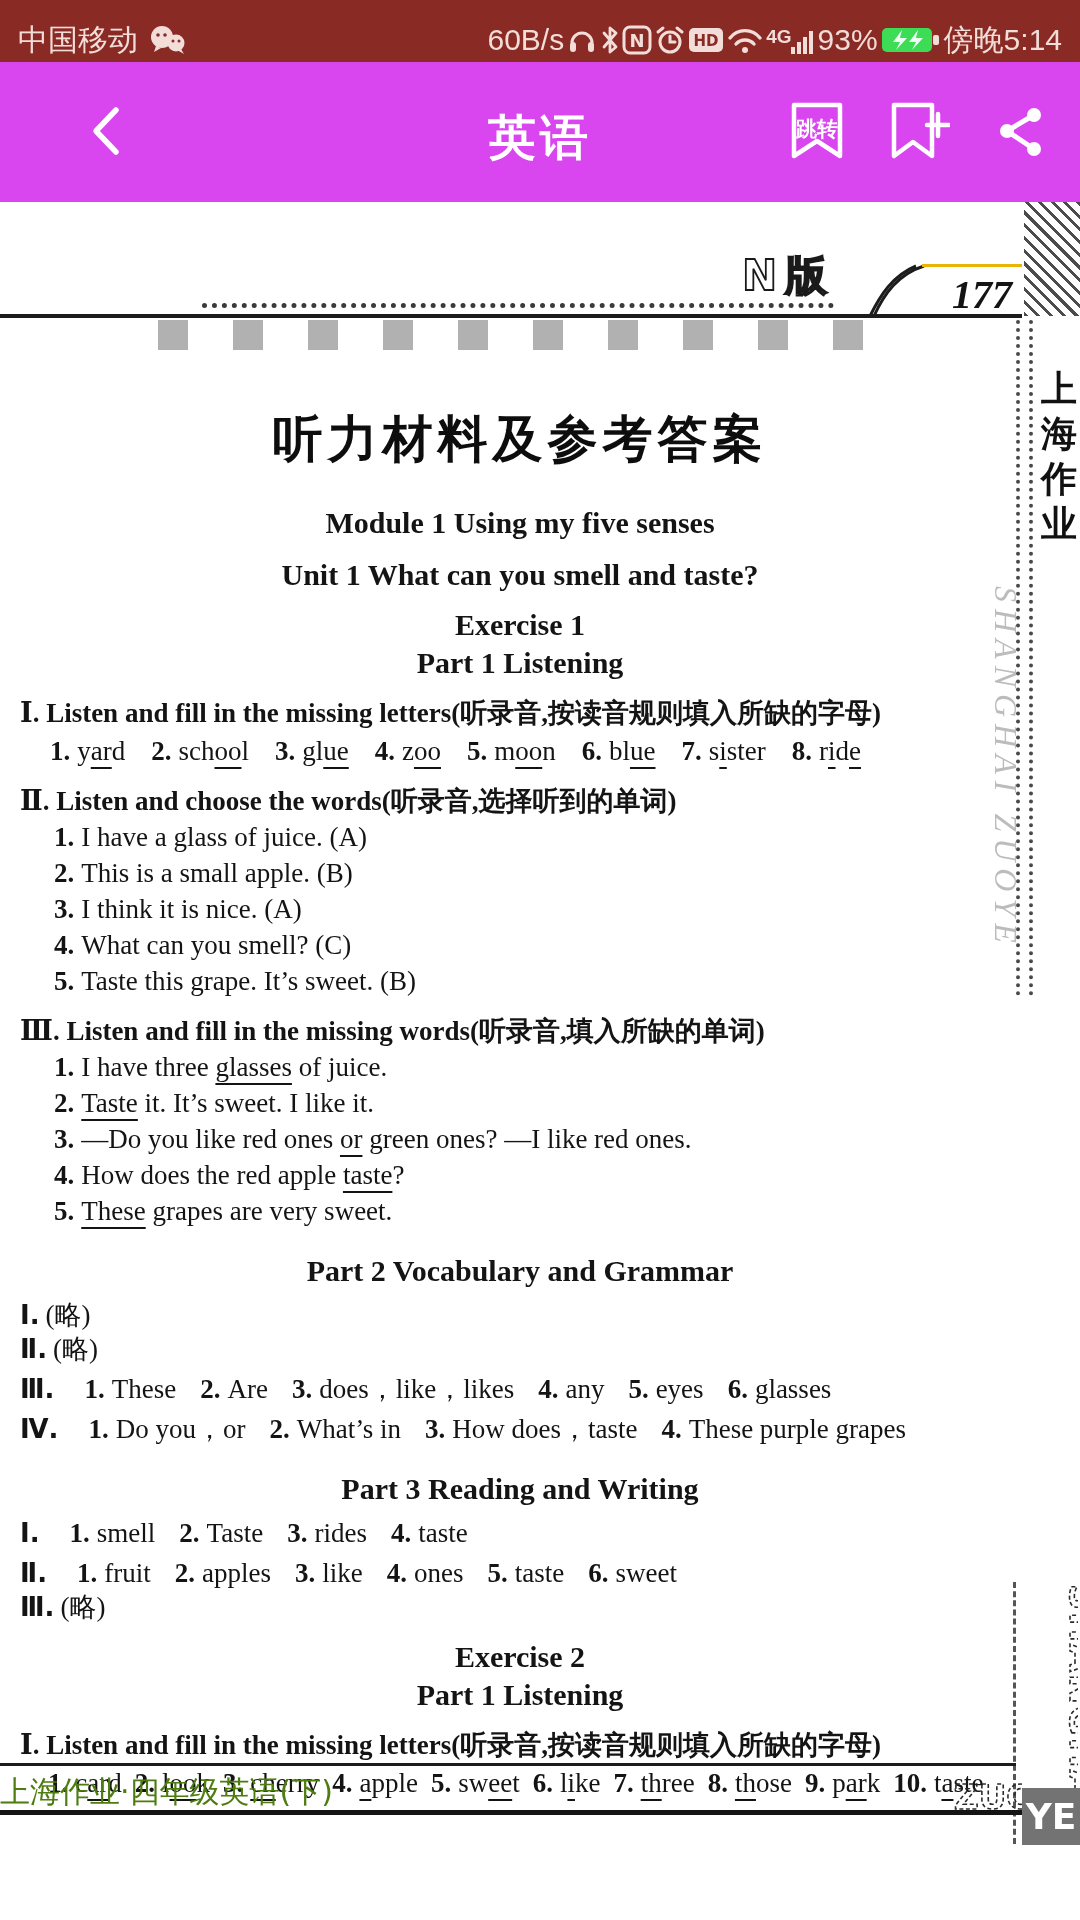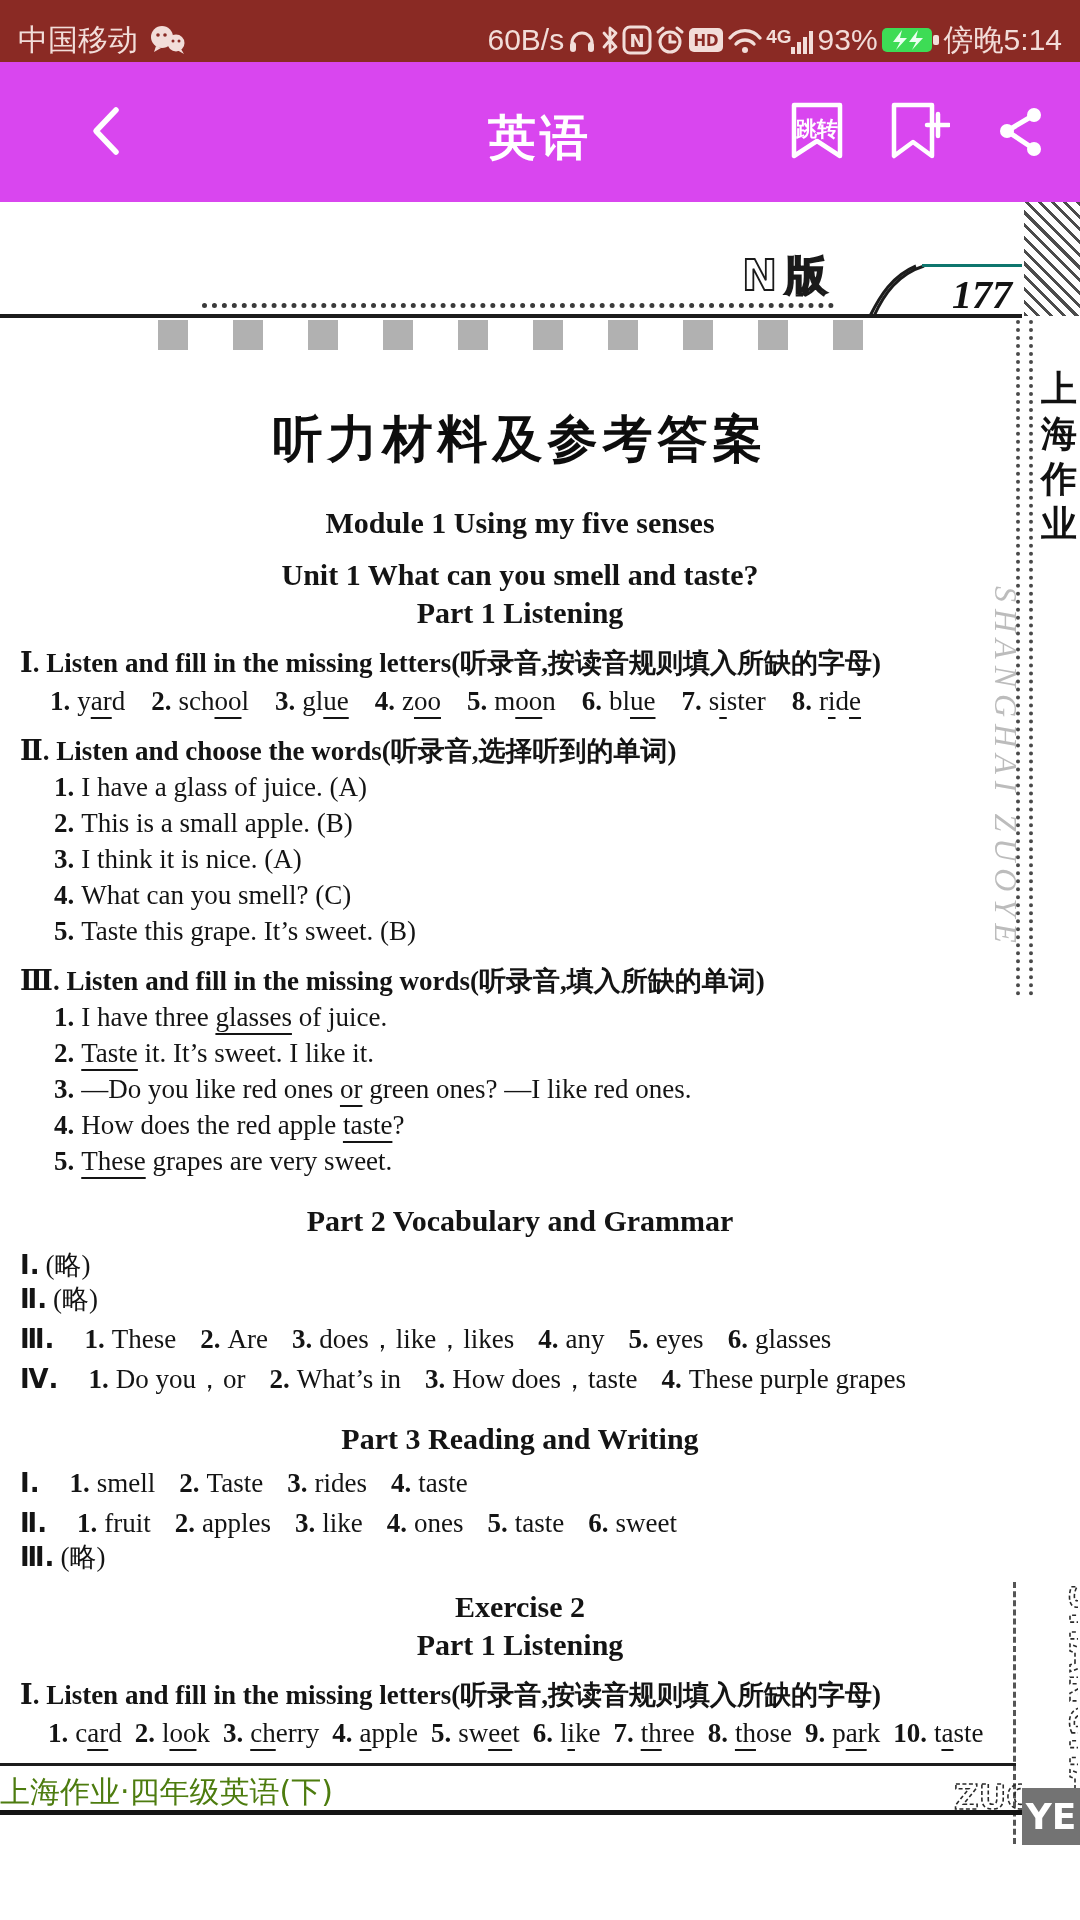--- a/index.html
+++ b/index.html
@@ -24,21 +24,21 @@
   .act-add{left:886px;}
   .act-share{left:994px;top:42px;}
 
   
   .page{position:absolute;top:202px;left:0;width:1080px;height:1718px;background:#fff;overflow:hidden;
     font-family:"Liberation Serif","DejaVu Serif",serif;color:#141414;}
   .hatch{position:absolute;right:0;top:0;width:56px;height:114px;
     background:repeating-linear-gradient(45deg,#4c4c4c 0 3px,transparent 3px 9px);}
   .dotline{position:absolute;left:202px;top:101px;width:632px;border-top:5px dotted #3a3a3a;}
   .rule{position:absolute;left:0;top:112px;width:1022px;height:4px;background:#1c1c1c;}
-  .pagenum-box{position:absolute;left:922px;top:62px;width:100px;height:50px;border-top:3px solid #0f766e;}
+  .pagenum-box{position:absolute;left:922px;top:62px;width:100px;height:50px;border-top:3px solid #eab308;}
   .pagenum{position:absolute;left:30px;top:4px;font-style:italic;font-weight:bold;font-size:40px;font-family:"Liberation Serif",serif;}
   .curl{position:absolute;left:858px;top:62px;}
   .nban{position:absolute;left:736px;top:44px;}
   .squares{position:absolute;left:158px;top:118px;display:flex;gap:45px;}
   .squares div{width:30px;height:30px;background:#b1b1b1;}
 
   .vlabel{position:absolute;left:1038px;top:164px;width:42px;text-align:center;
     font-family:"DejaVu Sans",sans-serif;font-size:36px;font-weight:bold;line-height:45px;color:#111;}
   .dotv1{position:absolute;left:1016px;top:118px;height:676px;border-left:4px dotted #4a4a4a;}
   .dotv2{position:absolute;left:1029px;top:118px;height:676px;border-left:4px dotted #4a4a4a;}
@@ -242,20 +242,21 @@
     <span class="shb">
       <svg width="52" height="270" viewBox="0 0 52 270">
         <text transform="translate(44,4) rotate(90)" font-size="36" font-weight="bold" font-family="DejaVu Sans,sans-serif" fill="none" stroke="#2a2a2a" stroke-width="1.6" stroke-dasharray="4 2.5" letter-spacing="2">SHANGHAI</text>
       </svg>
     </span>
 
     <div class="content" id="content">
         <div class="b-title">听力材料及参考答案</div>
         <div class="ctr b-module">Module 1  Using my five senses</div>
         <div class="ctr b-unit">Unit 1  What can you smell and taste?</div>
+        <div class="ctr b-center">Exercise 1</div>
         <div class="ctr b-center2">Part 1  Listening</div>
         <div class="b-sect">Ⅰ. Listen and fill in the missing letters(听录音,按读音规则填入所缺的字母)</div>
         <div class="b-words">
           <span><b class="n">1.</b>y<u>ar</u>d</span>
           <span><b class="n">2.</b>sch<u>oo</u>l</span>
           <span><b class="n">3.</b>gl<u>ue</u></span>
           <span><b class="n">4.</b>z<u>oo</u></span>
           <span><b class="n">5.</b>m<u>oo</u>n</span>
           <span><b class="n">6.</b>bl<u>ue</u></span>
           <span><b class="n">7.</b>s<u>i</u>ster</span>

